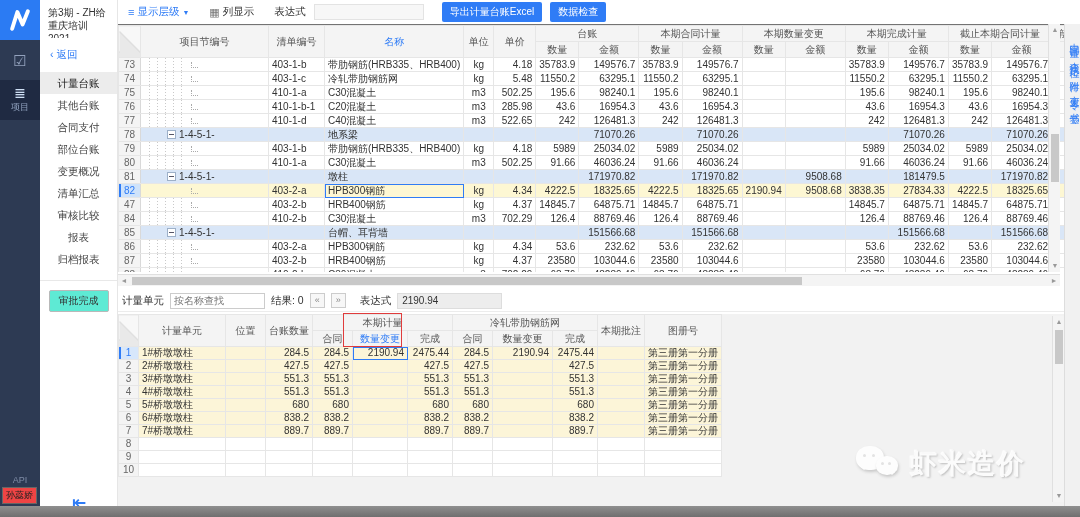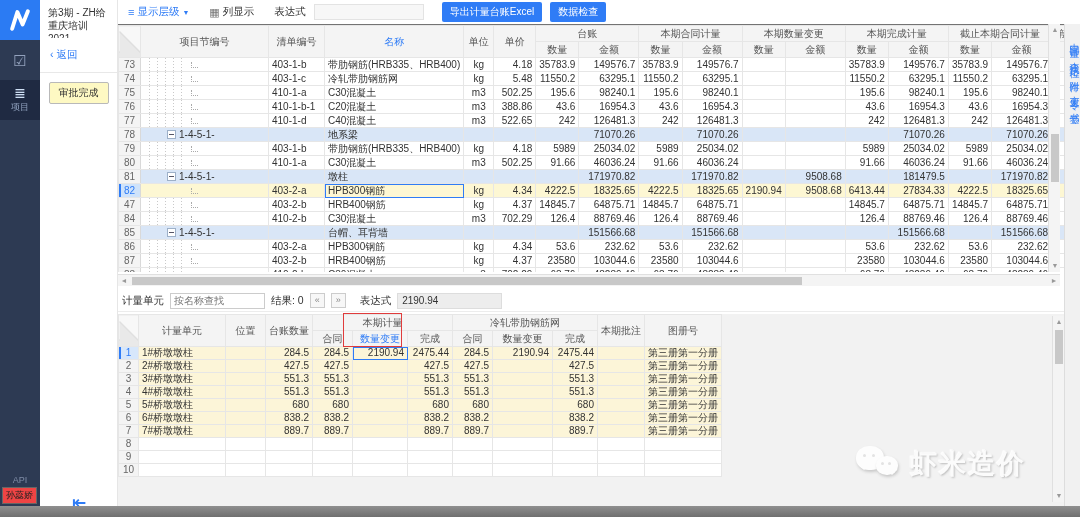--- a/index.html
+++ b/index.html
@@ -21,21 +21,21 @@
   .gear { color:#8494b0; font-size:15px; }
   .user-tag { position:absolute; left:2px; top:487px; background:#ef4444; border:1px solid #666; color:#222; font-size:9px; padding:1px 3px; z-index:50; }
   
   .sidebar { position:absolute; left:40px; top:0; width:78px; height:517px; background:#fff; border-right:1px solid #e6e6e6; z-index:4; }
   .side-title { padding:6px 6px 0 8px; font-size:10px; color:#333; line-height:13px; height:38px; overflow:hidden; }
   .back-link { padding:10px 0 0 10px; color:#2f7cf6; font-size:10.5px; cursor:pointer; }
   .side-menu { margin-top:10px; }
   .side-item { height:22px; line-height:22px; text-align:center; font-size:10.5px; color:#444; cursor:pointer; }
   .side-item.selected { background:#ececec; color:#222; }
   .approve-wrap { border-top:1px solid #e8e8e8; margin-top:10px; padding-top:9px; text-align:center; }
-  .approve-btn { display:inline-block; border:1px solid #b9b9b9; border-radius:2px; background:#fef9c3; font-size:10px; color:#333; padding:3px 9px; cursor:pointer; }
+  .approve-btn { display:inline-block; border:1px solid #b9b9b9; border-radius:2px; background:#5eead4; font-size:10px; color:#333; padding:3px 9px; cursor:pointer; }
   .exit-icon { position:absolute; bottom:4px; left:0; width:78px; text-align:center; color:#2f7cf6; font-size:17px; font-weight:bold; cursor:pointer; }
   
   .main { position:absolute; left:118px; top:0; width:946px; height:506px; background:#fff; }
   .toolbar { position:absolute; left:0; top:0; width:946px; height:24px; display:flex; align-items:center; gap:8px; padding-left:4px; background:#fff; }
   .tb-item { display:flex; align-items:center; gap:3px; font-size:10.5px; color:#333; padding:2px 6px; cursor:pointer; }
   .tb-item .ico { font-size:11px; color:#777; }
   .tb-item.blue, .tb-item.blue .ico { color:#2f7cf6; }
   .caret { font-size:7px; color:#2f7cf6; }
   .tb-label { font-size:10.5px; color:#333; margin-left:6px; }
   .tb-input { width:110px; height:16px; background:#f7f7f7; border:1px solid #e3e3e3; font-size:10px; padding:0 3px; }
@@ -129,20 +129,31 @@
   </div>
 </div>
 <div class="user-tag">孙蕊娇</div>
 
 <div class="sidebar">
   <div class="side-title">第3期 - ZH给重庆培训2021...</div>
   <div class="back-link">
     <span>‹</span>
     <span>返回</span>
   </div>
+  <div class="side-menu" id="side-menu">
+      <div class="side-item selected">计量台账</div>
+      <div class="side-item">其他台账</div>
+      <div class="side-item">合同支付</div>
+      <div class="side-item">部位台账</div>
+      <div class="side-item">变更概况</div>
+      <div class="side-item">清单汇总</div>
+      <div class="side-item">审核比较</div>
+      <div class="side-item">报表</div>
+      <div class="side-item">归档报表</div>
+    </div>
   <div class="approve-wrap">
     <span class="approve-btn">审批完成</span>
   </div>
   <div class="exit-icon">⇤</div>
 </div>
 
 <div class="main">
 
   <div class="toolbar">
     <span class="tb-item blue">
@@ -267,21 +278,21 @@
             <td class="num">195.6</td>
             <td class="num">98240.1</td>
             <td class="num"></td>
           </tr>
           <tr class="leaf">
             <td class="rownum">76</td>
             <td class="tree"><span class="leaf-mark"></span></td>
             <td>410-1-b-1</td>
             <td>C20混凝土</td>
             <td class="ctr">m3</td>
-            <td class="num">388.86</td>
+            <td class="num">285.98</td>
             <td class="num">43.6</td>
             <td class="num">16954.3</td>
             <td class="num">43.6</td>
             <td class="num">16954.3</td>
             <td class="num"></td>
             <td class="num"></td>
             <td class="num">43.6</td>
             <td class="num">16954.3</td>
             <td class="num">43.6</td>
             <td class="num">16954.3</td>
@@ -388,21 +399,21 @@
             <td>403-2-a</td>
             <td class="cell-focus">HPB300钢筋</td>
             <td class="ctr">kg</td>
             <td class="num">4.34</td>
             <td class="num">4222.5</td>
             <td class="num">18325.65</td>
             <td class="num">4222.5</td>
             <td class="num">18325.65</td>
             <td class="num">2190.94</td>
             <td class="num">9508.68</td>
-            <td class="num">6413.44</td>
+            <td class="num">3838.35</td>
             <td class="num">27834.33</td>
             <td class="num">4222.5</td>
             <td class="num">18325.65</td>
             <td class="num">2190.94</td>
           </tr>
           <tr class="leaf">
             <td class="rownum">47</td>
             <td class="tree"><span class="leaf-mark"></span></td>
             <td>403-2-b</td>
             <td>HRB400钢筋</td>

